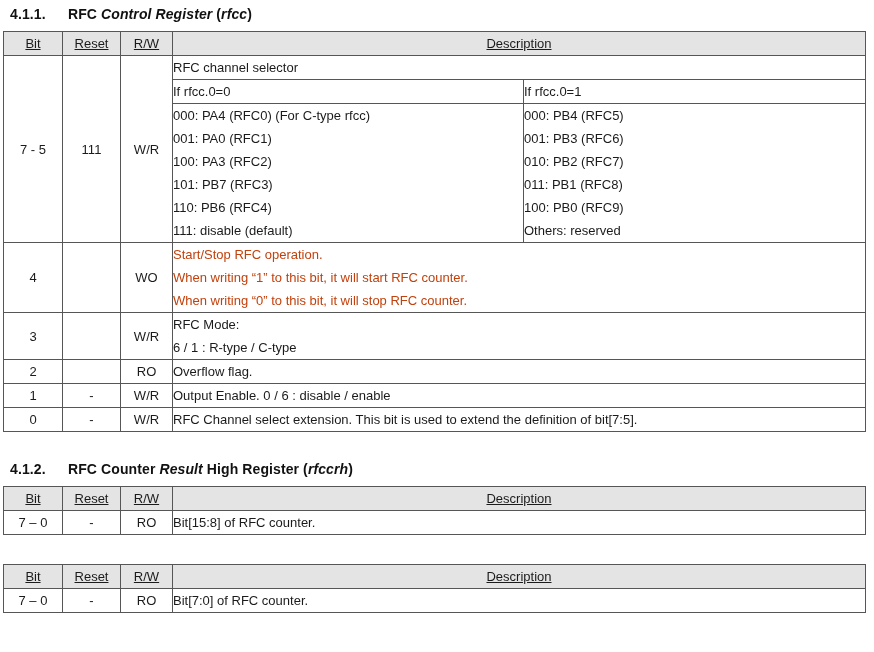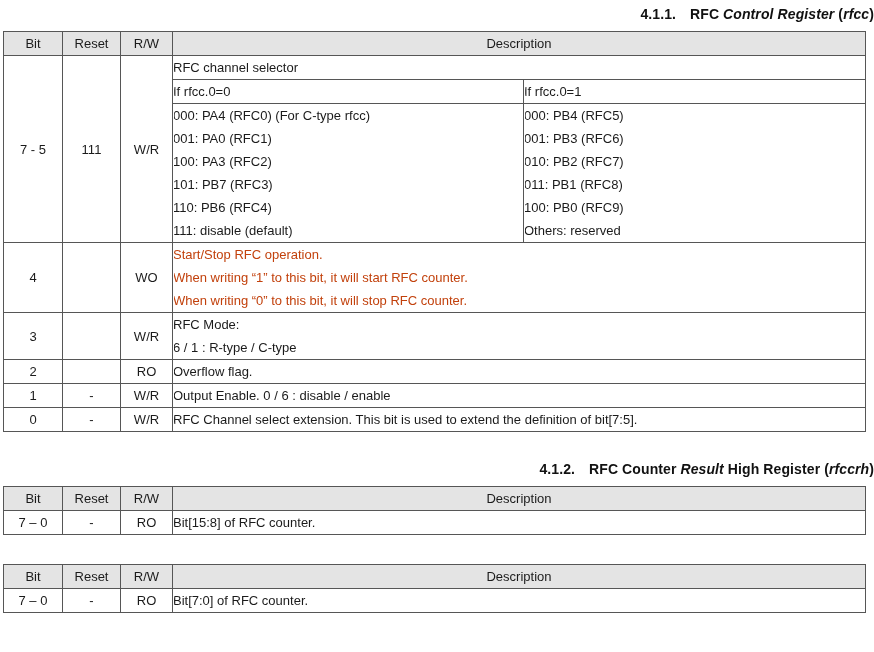--- a/index.html
+++ b/index.html
@@ -5,40 +5,40 @@
   html,body { margin:0; padding:0; background:#ffffff; }
   body {
     width:874px; height:652px; overflow:hidden;
     font-family:"Liberation Sans","DejaVu Sans",sans-serif;
     font-size:13px; color:#1b1b1b;
   }
   .page { padding:6px 0 0 3px; }
 
   h3.sec-title {
     font-size:14px; font-weight:bold; color:#111;
-    margin:0 0 9px 16px; letter-spacing:0.1px;text-align:right;
+    margin:0 0 9px 7px; letter-spacing:0.1px;
   }
   h3.sec-title .num { display:inline-block; min-width:44px; margin-right:14px; }
   h3.sec-title .bi { font-style:italic; }
 
   table.reg {
     border-collapse:collapse; table-layout:fixed;
     width:862px; margin-bottom:29px;
   }
   table.reg td, table.reg th {
     border:1px solid #565656;
     padding:0; vertical-align:middle;
     font-weight:normal; line-height:23px;
     overflow:hidden; white-space:nowrap;
   }
   table.reg th {
-    background:#e4e4e4; height:22px; text-align:center;
+    background:#e4e4e4; height:22px; text-align:center;text-decoration:underline;
   }
   td.c { text-align:center; }
-  td.desc { padding-left:6px; text-align:left;border-radius:10px; }
+  td.desc { padding-left:6px; text-align:left; }
   td.h1 { height:23px; }
   td.topalign { vertical-align:top; padding-top:1px; }
   td.multiline { padding-top:2px; padding-bottom:2px; }
   .red { color:#c2410c; }
   .col-bit   { width:59px; }
   .col-reset { width:58px; }
   .col-rw    { width:52px; }
   .col-dl    { width:351px; }
   .col-dr    { width:342px; }
 </style>

